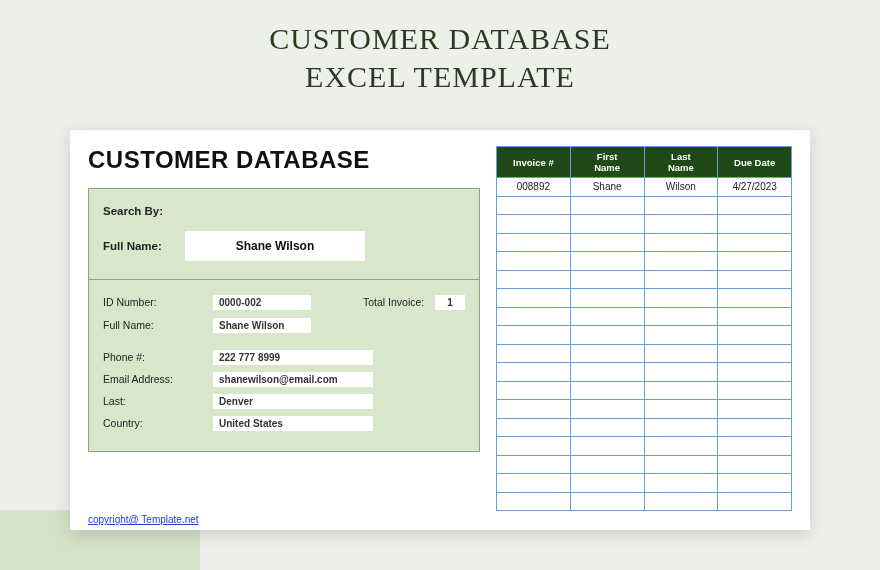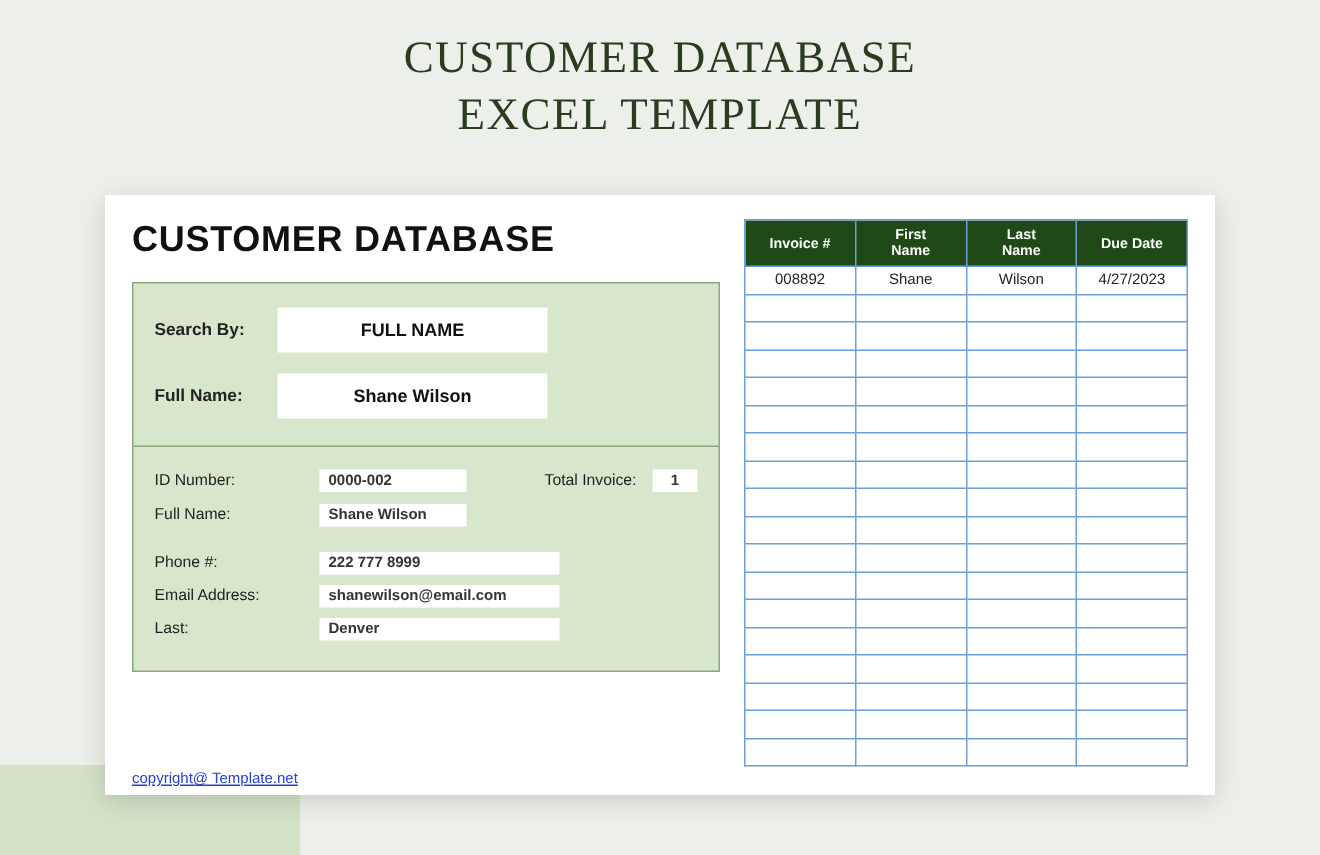--- a/index.html
+++ b/index.html
@@ -164,21 +164,20 @@
 
 <div class="sheet">
   <div class="inner">
     <div class="left-col">
       <div class="db-title">CUSTOMER DATABASE</div>
 
       <div class="panel">
         <div class="search-block">
           <div class="row">
             <div class="row-label">Search By:</div>
-            <div class="row-input">FULL NAME</div>
           </div>
           <div class="row">
             <div class="row-label">Full Name:</div>
             <div class="row-input">Shane Wilson</div>
           </div>
         </div>
 
         <div class="details-block">
           <div class="drow topline">
             <div class="dlabel">ID Number:</div>
@@ -197,20 +196,24 @@
             <div class="dlabel">Phone #:</div>
             <div class="dval wide">222 777 8999</div>
           </div>
           <div class="drow">
             <div class="dlabel">Email Address:</div>
             <div class="dval wide">shanewilson@email.com</div>
           </div>
           <div class="drow">
             <div class="dlabel">Last:</div>
             <div class="dval wide">Denver</div>
+          </div>
+          <div class="drow">
+            <div class="dlabel">Country:</div>
+            <div class="dval wide">United States</div>
           </div>
         </div>
       </div>
     </div>
 
     <div class="right-col">
       <table class="grid">
         <thead>
           <tr>
             <th>Invoice #</th>

